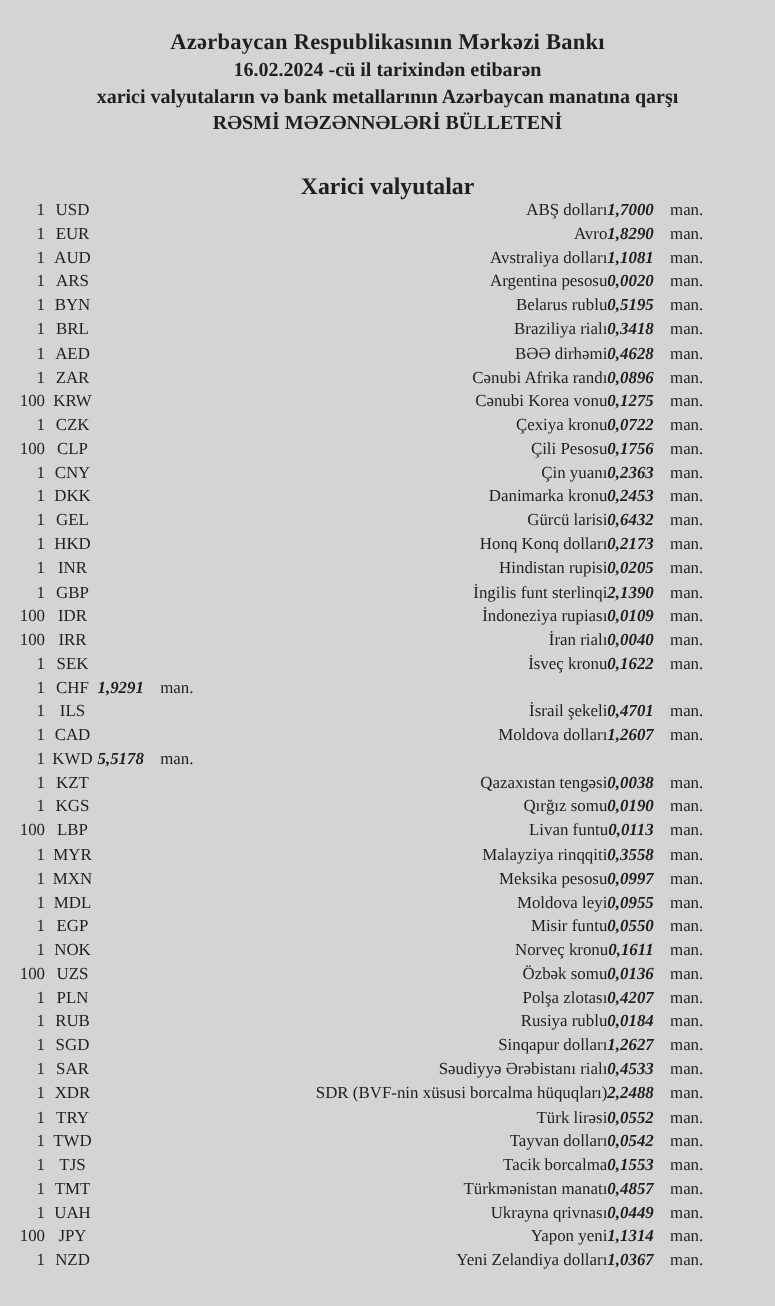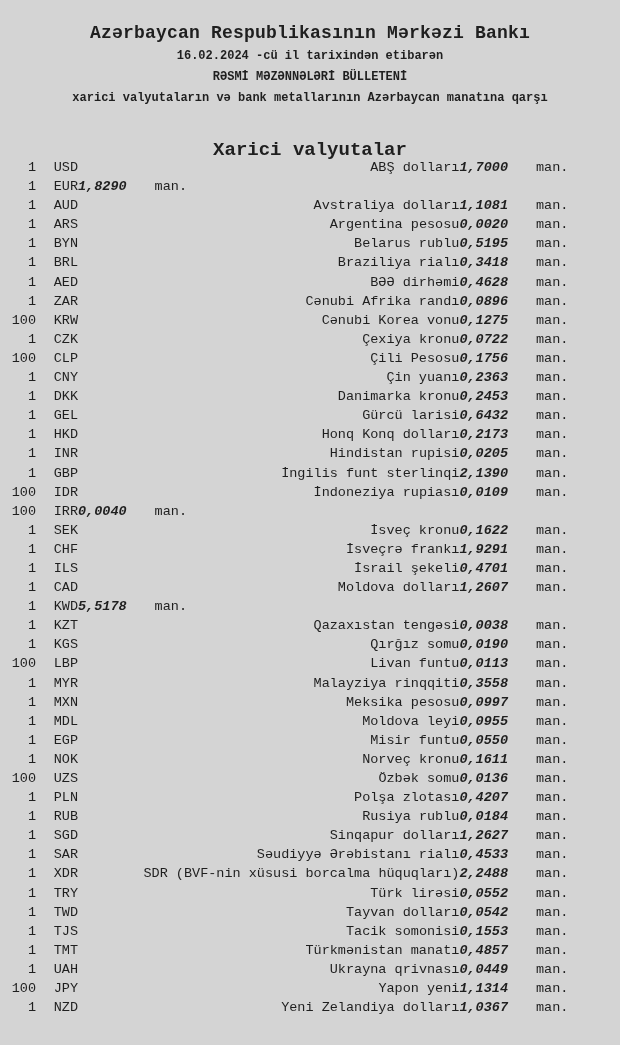--- a/index.html
+++ b/index.html
@@ -11,35 +11,34 @@
     height: 1045px;
     background: #d4d4d4;
     color: #1f1f1f;
     font-family: "Liberation Serif", "DejaVu Serif", serif;
     overflow: hidden;
   }
   .page {
     width: 620px;
     height: 1045px;
     position: relative;
-    font-family: Liberation Mono, monospace;
   }
   .header {
     padding-top: 20px;
     text-align: center;
   }
   .title {
     font-weight: 700;
     font-size: 18px;
     line-height: 26px;
     letter-spacing: 0.2px;
   }
   .sub {
     font-weight: 700;
-    font-size: 12px;
+    font-size: 16px;
     line-height: 21px;
   }
   .section-title {
     margin-top: 33px;
     height: 16px;
     line-height: 16px;
     text-align: center;
     font-weight: 700;
     font-size: 19px;
   }
@@ -56,68 +55,69 @@
     box-sizing: border-box;
   }
   .qty {
     flex: none;
     width: 36px;
     text-align: right;
   }
   .code {
     flex: none;
     width: 40px;
-    text-align: right;
+    text-align: center;
     margin-left: 2px;
   }
   .name {
     flex: 1;
     padding-left: 2px;
     white-space: nowrap;
     overflow: hidden;
     text-align: right;
   }
   .rate {
     flex: none;
     font-weight: 700;
     font-style: italic;
     text-align: left;
   }
   .man {
     flex: none;
     width: 37px;
-    margin-left: 28px;
+    margin-left: 13px;
     text-align: left;
   }
 </style>
 </head>
 <body>
 
 <div class="page">
   <div class="header">
     <div class="title">Azərbaycan Respublikasının Mərkəzi Bankı</div>
     <div class="sub">16.02.2024 -cü il tarixindən etibarən</div>
+    <div class="sub">xarici valyutaların və bank metallarının Azərbaycan manatına qarşı</div>
     <div class="sub">RƏSMİ MƏZƏNNƏLƏRİ BÜLLETENİ</div>
-    <div class="sub">xarici valyutaların və bank metallarının Azərbaycan manatına qarşı</div>
   </div>
 
   <div class="section-title">Xarici valyutalar</div>
 
   <div class="rates-table" id="rates-table">
   <div class="row">
     <span class="qty">1</span>
     <span class="code">USD</span>
     <span class="name">ABŞ dolları</span>
     <span class="rate">1,7000</span>
     <span class="man">man.</span>
   </div>
 
   <div class="row">
     <span class="qty">1</span>
     <span class="code">EUR</span>
+    <span class="name">Avro</span>
     <span class="rate">1,8290</span>
     <span class="man">man.</span>
   </div>
 
   <div class="row">
     <span class="qty">1</span>
     <span class="code">AUD</span>
     <span class="name">Avstraliya dolları</span>
     <span class="rate">1,1081</span>
     <span class="man">man.</span>
@@ -239,36 +239,36 @@
     <span class="qty">100</span>
     <span class="code">IDR</span>
     <span class="name">İndoneziya rupiası</span>
     <span class="rate">0,0109</span>
     <span class="man">man.</span>
   </div>
 
   <div class="row">
     <span class="qty">100</span>
     <span class="code">IRR</span>
+    <span class="name">İran rialı</span>
     <span class="rate">0,0040</span>
     <span class="man">man.</span>
   </div>
 
   <div class="row">
     <span class="qty">1</span>
     <span class="code">SEK</span>
     <span class="name">İsveç kronu</span>
     <span class="rate">0,1622</span>
     <span class="man">man.</span>
   </div>
 
   <div class="row">
     <span class="qty">1</span>
     <span class="code">CHF</span>
-    <span class="name">İsveçrə frankı</span>
     <span class="rate">1,9291</span>
     <span class="man">man.</span>
   </div>
 
   <div class="row">
     <span class="qty">1</span>
     <span class="code">ILS</span>
     <span class="name">İsrail şekeli</span>
     <span class="rate">0,4701</span>
     <span class="man">man.</span>
@@ -413,21 +413,21 @@
     <span class="qty">1</span>
     <span class="code">TWD</span>
     <span class="name">Tayvan dolları</span>
     <span class="rate">0,0542</span>
     <span class="man">man.</span>
   </div>
 
   <div class="row">
     <span class="qty">1</span>
     <span class="code">TJS</span>
-    <span class="name">Tacik somonisi</span>
+    <span class="name">Tacik borcalma</span>
     <span class="rate">0,1553</span>
     <span class="man">man.</span>
   </div>
 
   <div class="row">
     <span class="qty">1</span>
     <span class="code">TMT</span>
     <span class="name">Türkmənistan manatı</span>
     <span class="rate">0,4857</span>
     <span class="man">man.</span>

